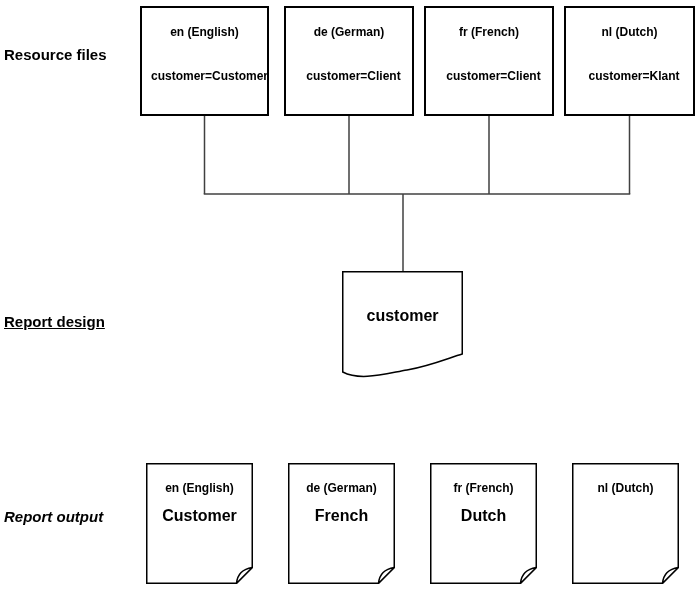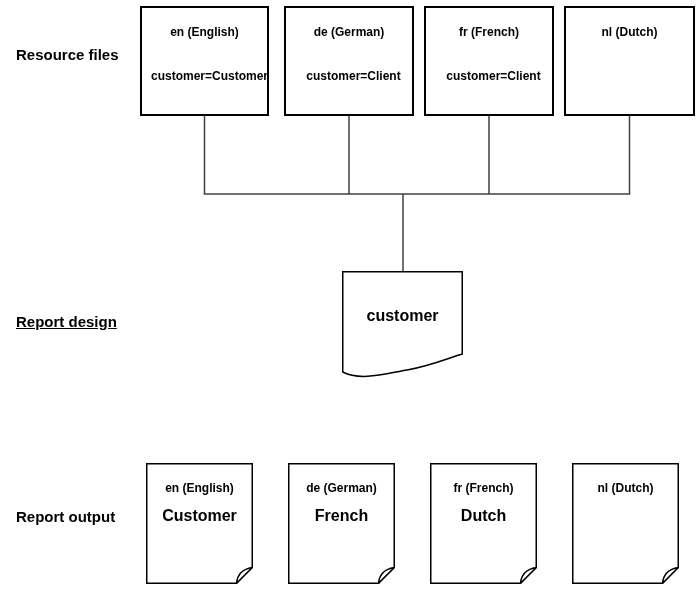--- a/index.html
+++ b/index.html
@@ -13,29 +13,29 @@
     height: 589px;
     background: #ffffff;
     font-family: "Liberation Sans", "DejaVu Sans", sans-serif;
     color: #000000;
     overflow: hidden;
   }
 
   
   .row-label {
     position: absolute;
-    left: 16px;
+    left: 4px;
     width: 130px;
     font-size: 15px;
     font-weight: bold;
     white-space: nowrap;
   }
   .row-label.resource { top: 46px; }
   .row-label.design   { top: 313px; text-decoration: underline; }
-  .row-label.output   { top: 508px; }
+  .row-label.output   { top: 508px; font-style: italic; }
 
   
   svg.connectors {
     position: absolute;
     left: 0; top: 0;
     width: 697px;
     height: 589px;
     pointer-events: none;
   }
 
@@ -143,20 +143,21 @@
   <div class="res-box rb1">
     <div class="res-locale">de (German)</div>
     <div class="res-mapping">customer=Client</div>
   </div>
   <div class="res-box rb2">
     <div class="res-locale">fr (French)</div>
     <div class="res-mapping">customer=Client</div>
   </div>
   <div class="res-box rb3">
     <div class="res-locale">nl (Dutch)</div>
+    <div class="res-mapping">customer=Klant</div>
   </div>
 
   <div class="doc">
     <svg viewBox="0 0 121 112">
       <path class="shape-path" d="M0.75,0.75 L120.25,0.75 L120.25,83 C108,86.5 88,95 65,99 C42,103 18,110 0.75,101 Z" stroke="#000000"></path>
     </svg>
     <div class="doc-text">customer</div>
   </div>
 
   <div class="page pg0">

